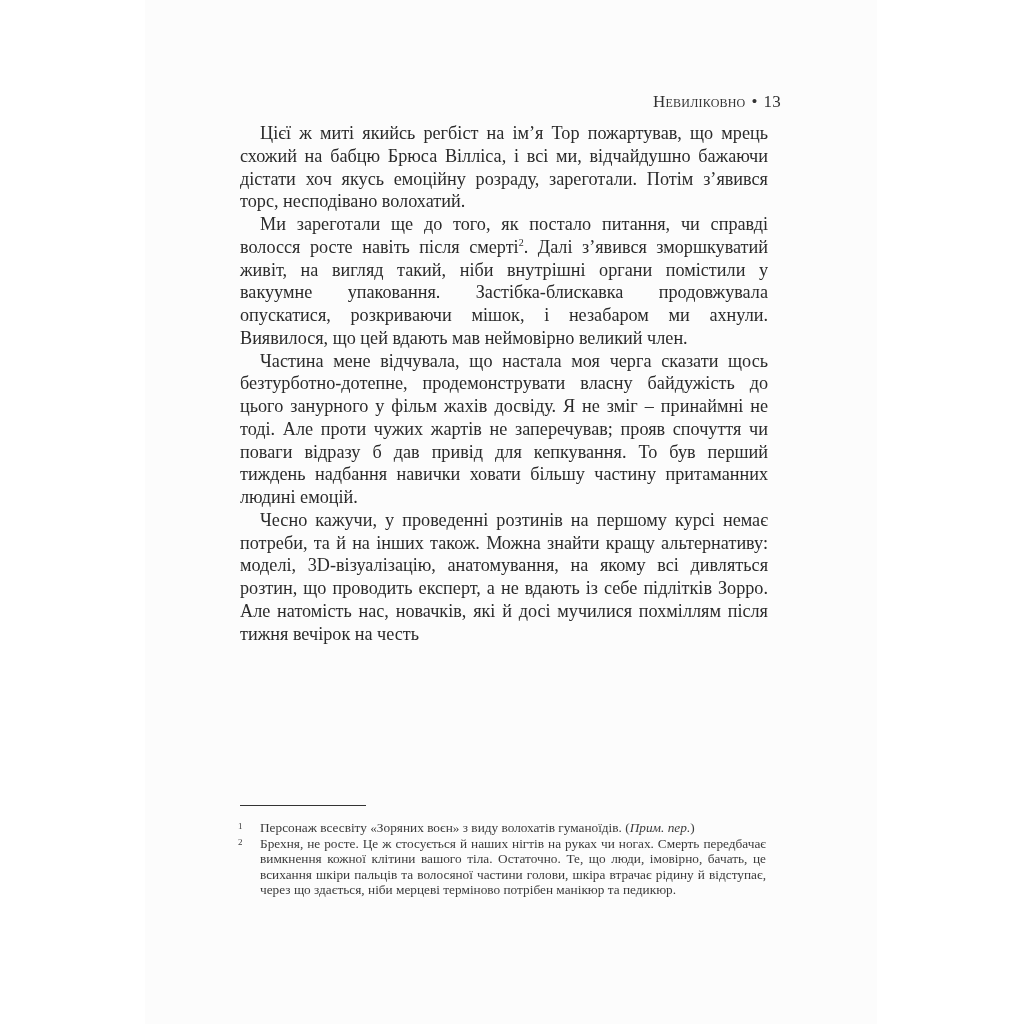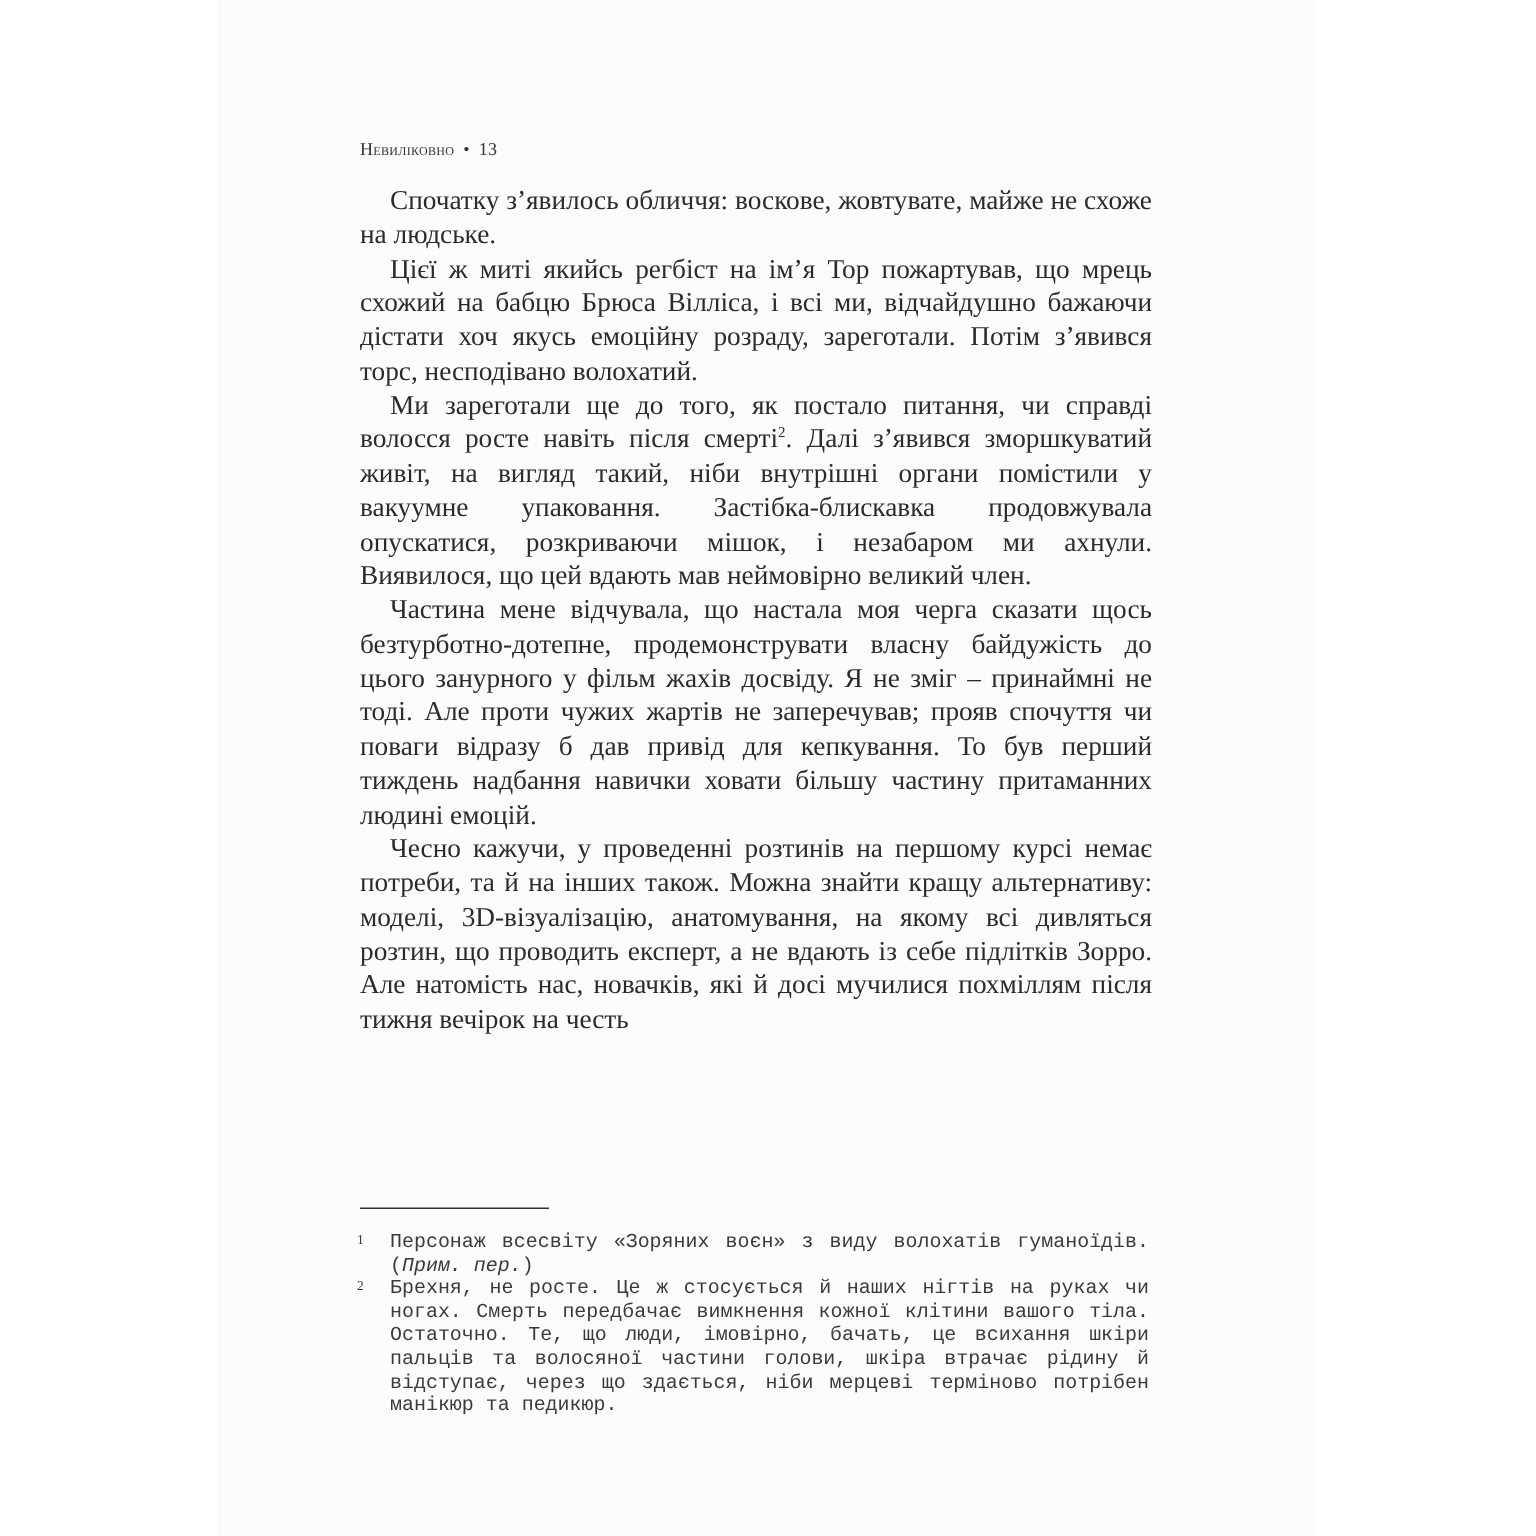--- a/index.html
+++ b/index.html
@@ -5,55 +5,54 @@
     html, body { margin: 0; padding: 0; }
     body {
       width: 1024px; height: 1024px; background: #ffffff; position: relative; overflow: hidden;
       font-family: "Liberation Serif", "DejaVu Serif", serif; color: #2a2a2a;
     }
     .page {
       position: absolute; left: 145px; top: 0; width: 732px; height: 1024px;
       background: #fcfcfc;
     }
     .running-head {
-      position: absolute; left: 240px; width: 526px; top: 92px;
-      font-size: 12px; color: #333;
+      position: absolute; left: 255px; width: 526px; top: 92px;
+      text-align: right; font-size: 17px; color: #333;
       font-variant: small-caps; letter-spacing: 0.2px;
     }
     .running-head .bullet { margin: 0 6px; }
     .body-text {
       position: absolute; left: 240px; top: 122px; width: 528px;
       font-size: 18.2px; line-height: 22.75px; text-align: justify; color: #2b2b2b;
     }
     .body-text p { margin: 0; text-indent: 20px; hyphens: manual; }
     sup { font-size: 10px; line-height: 0; vertical-align: 7px; }
     .rule {
       position: absolute; left: 240px; top: 805px; width: 126px; height: 0;
       border-top: 1px solid #333;
     }
     .footnotes {
       position: absolute; left: 236px; top: 820px; width: 530px;
       font-size: 13.3px; line-height: 15.6px; color: #3a3a3a;
     }
     .fn { display: flex; }
     .fn-num { width: 22px; flex: none; font-size: 9px; line-height: 12px; padding-left: 2px; }
-    .fn-text { flex: 1; text-align: justify; font-family: Liberation Mono, monospace; }
+    .fn-text { flex: 1; text-align: justify; }
     .fn-text em { font-style: italic; }
   </style>
 </head>
 <body>
 
 <div class="page"></div>
 
 <div class="running-head">
   <span>Невиліковно</span><span class="bullet">•</span><span>13</span>
 </div>
 
 <div class="body-text">
-  <p>Спочатку з’явилось обличчя: воскове, жовтувате, майже не схоже на людське.</p>
   <p>Цієї ж миті якийсь регбіст на ім’я Тор пожартував, що мрець схожий на бабцю Брюса Вілліса, і всі ми, відчайдуш­но бажаючи дістати хоч якусь емоційну розраду, зарегота­ли. Потім з’явився торс, несподівано волохатий.</p>
   <p><span>Ми зареготали ще до того, як постало питання, чи справ­ді волосся росте навіть після смерті</span><sup>2</sup><span>. Далі з’явився зморш­куватий живіт, на вигляд такий, ніби внутрішні органи помістили у вакуумне упаковання. Застібка-блискавка продовжувала опускатися, розкриваючи мішок, і незаба­ром ми ахнули. Виявилося, що цей вдають мав неймовір­но великий член.</span></p>
   <p>Частина мене відчувала, що настала моя черга сказати щось безтурботно-дотепне, продемонструвати власну бай­дужість до цього занурного у фільм жахів досвіду. Я не зміг – принаймні не тоді. Але проти чужих жартів не заперечував; прояв спочуття чи поваги відразу б дав привід для кепку­вання. То був перший тиждень надбання навички ховати більшу частину притаманних людині емоцій.</p>
   <p>Чесно кажучи, у проведенні розтинів на першому курсі немає потреби, та й на інших також. Можна знайти кращу альтернативу: моделі, 3D-візуалізацію, анатомування, на якому всі дивляться розтин, що проводить експерт, а не вдають із себе підлітків Зорро. Але натомість нас, новачків, які й досі мучилися похміллям після тижня вечірок на честь</p>
 </div>
 
 <div class="rule"></div>
 
 <div class="footnotes">
   <div class="fn">

